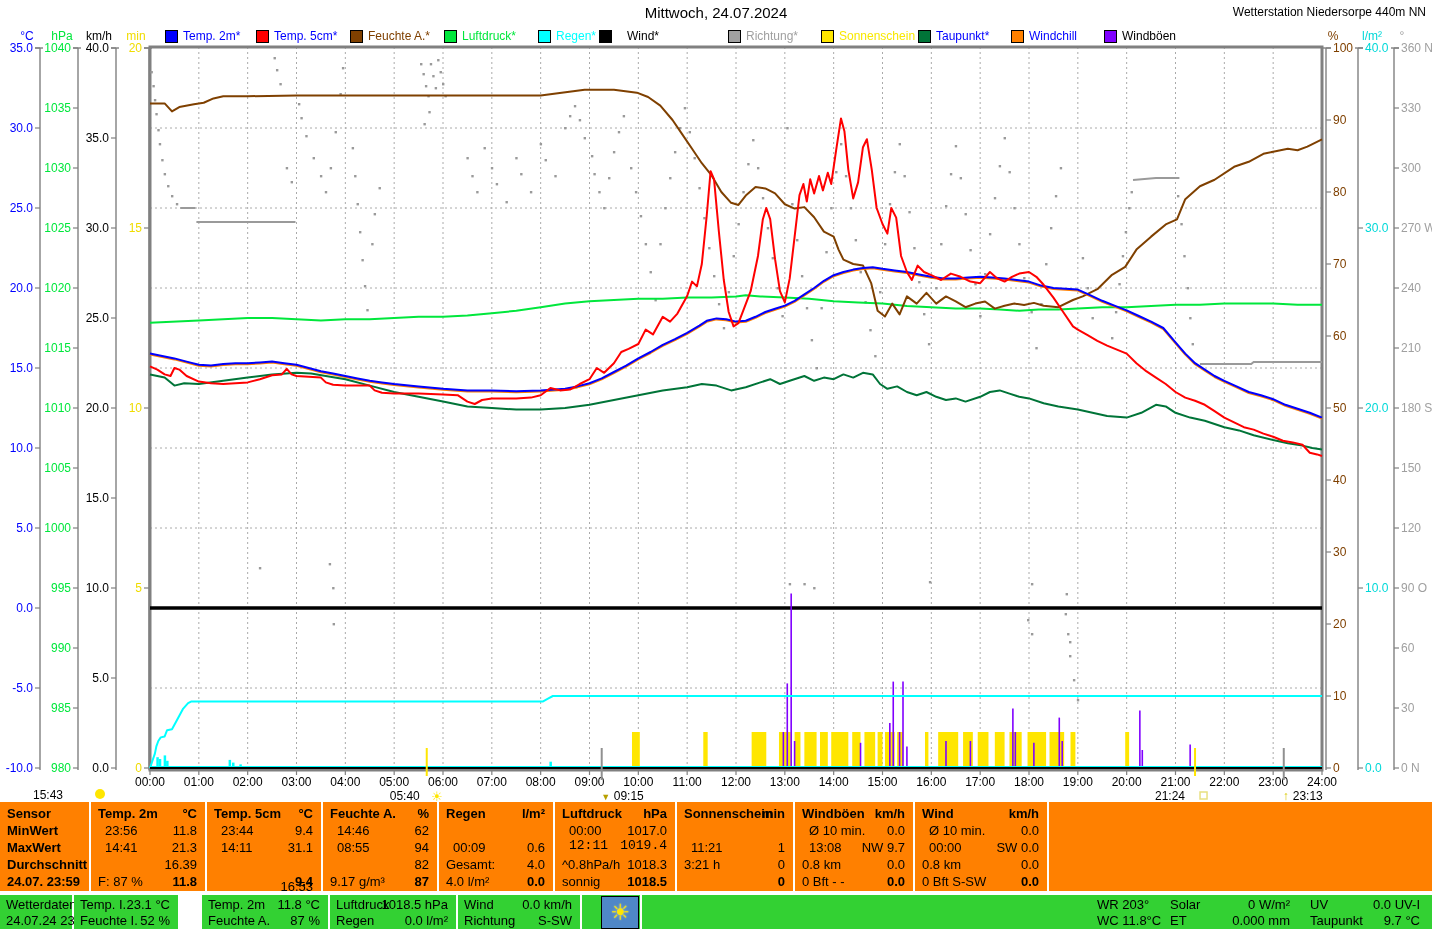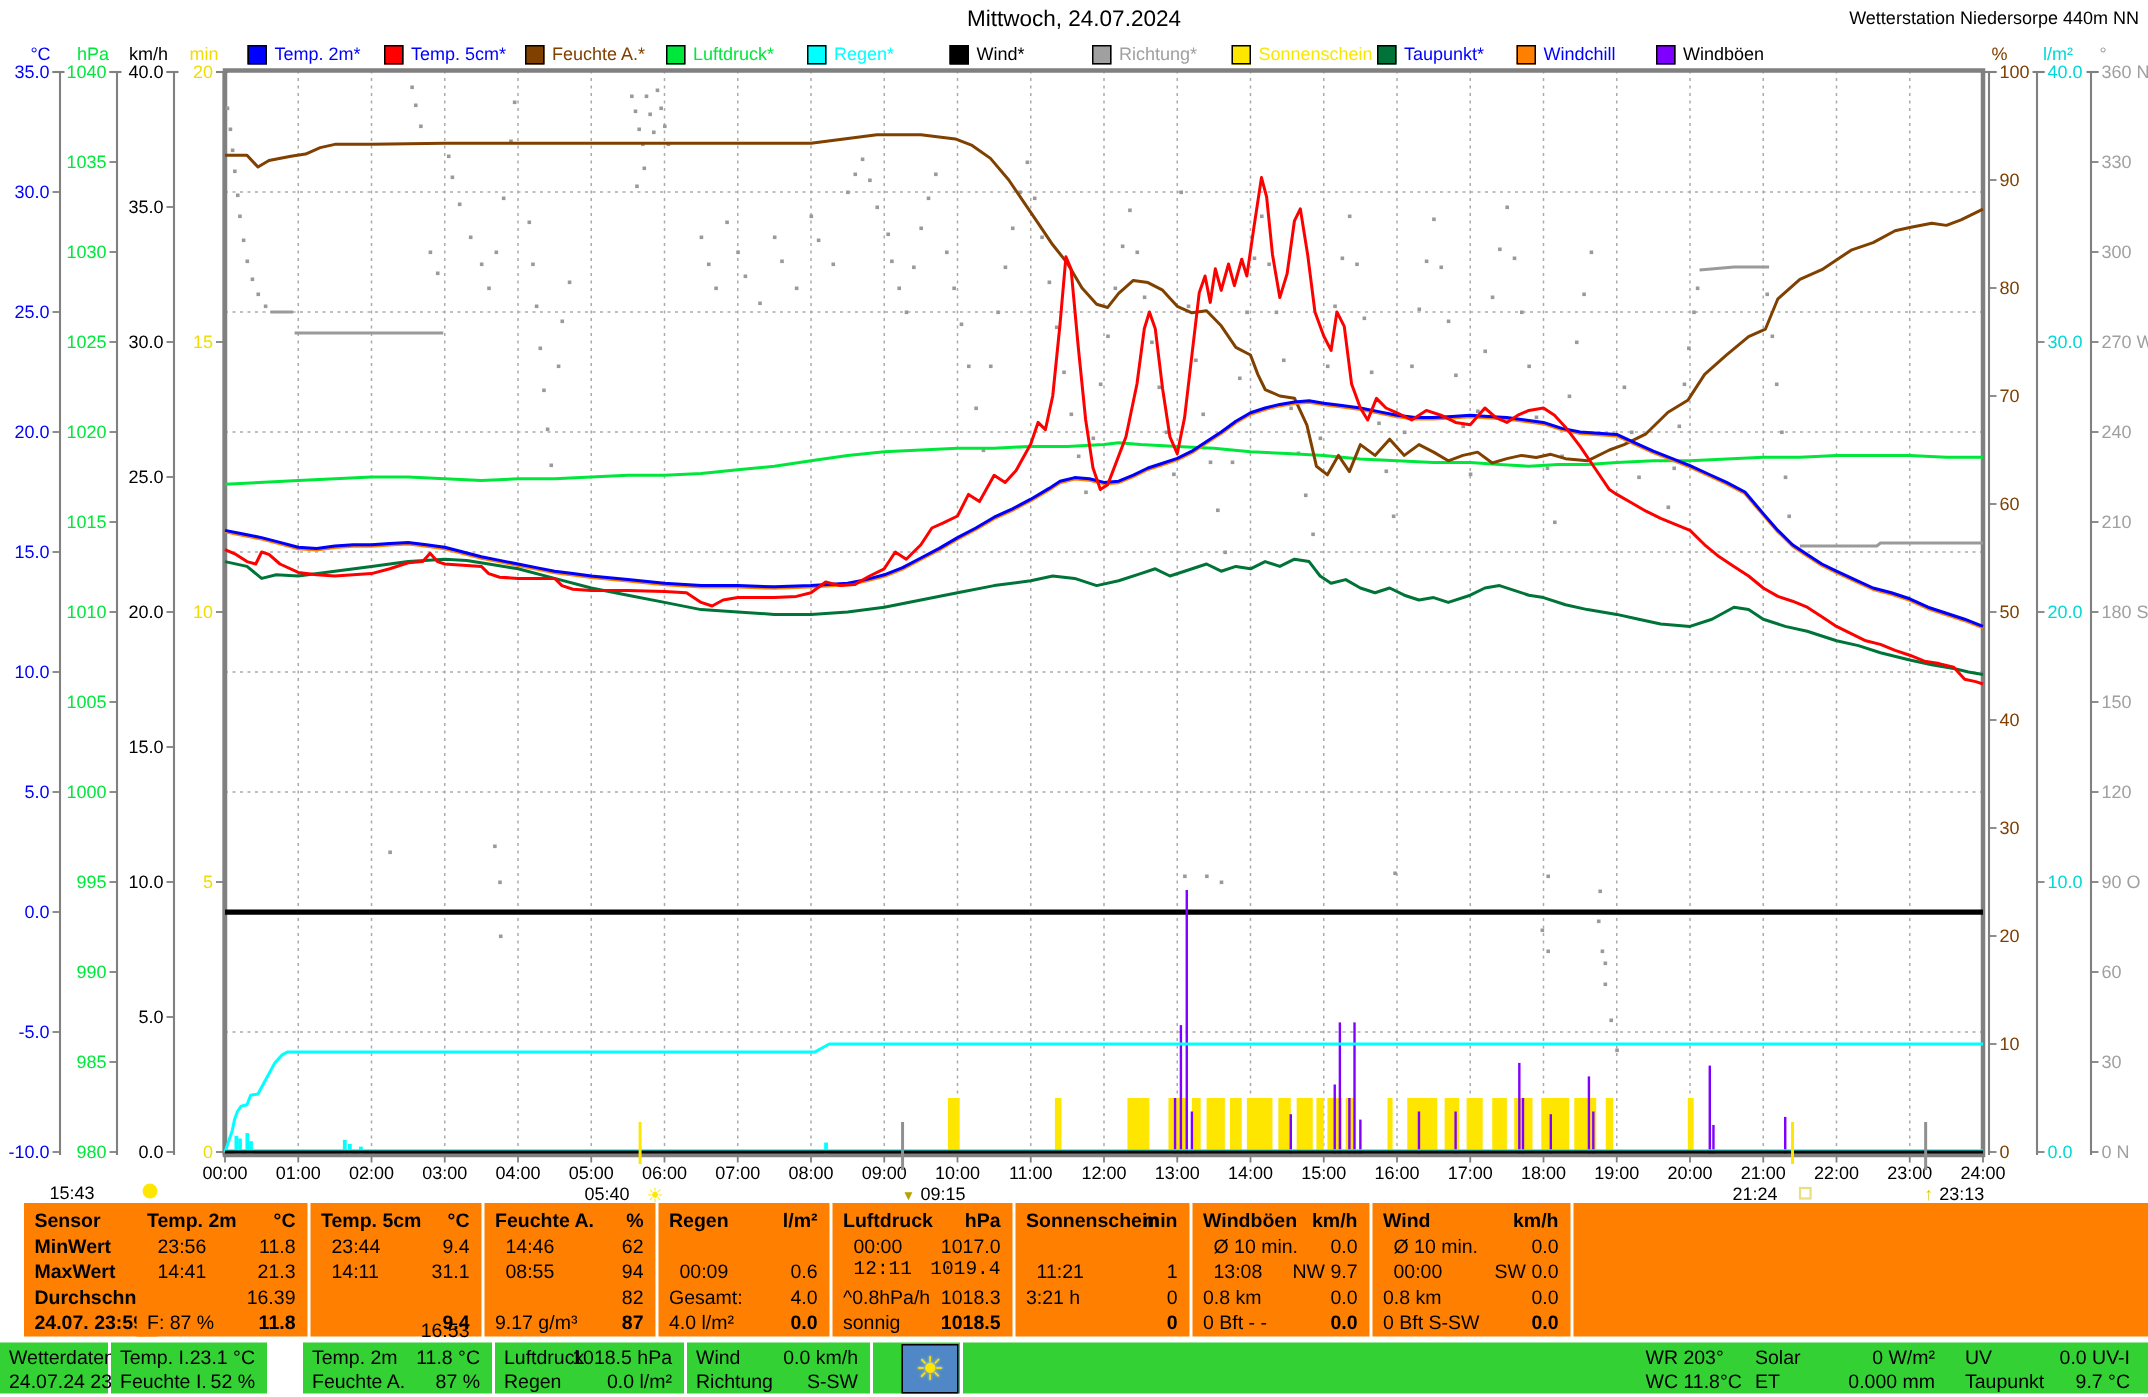--- a/index.html
+++ b/index.html
@@ -47,21 +47,21 @@
       <span style="color: rgb(127, 64, 0);">Feuchte A.*</span>
     </span>
     <span class="legend-item" style="left: 444px;">
       <span class="legend-box" style="background: rgb(0, 231, 60);"></span>
       <span style="color: rgb(0, 231, 60);">Luftdruck*</span>
     </span>
     <span class="legend-item" style="left: 538px;">
       <span class="legend-box" style="background: rgb(0, 255, 255);"></span>
       <span style="color: rgb(0, 255, 255);">Regen*</span>
     </span>
-    <span class="legend-item" style="left: 633px;">
+    <span class="legend-item" style="left: 599px; gap: 10px;">
       <span class="legend-box" style="background: rgb(0, 0, 0);"></span>
       <span style="color: rgb(0, 0, 0);">Wind*</span>
     </span>
     <span class="legend-item" style="left: 728px;">
       <span class="legend-box" style="background: rgb(160, 160, 160);"></span>
       <span style="color: rgb(160, 160, 160);">Richtung*</span>
     </span>
     <span class="legend-item" style="left: 821px;">
       <span class="legend-box" style="background: rgb(255, 230, 0);"></span>
       <span style="color: rgb(248, 232, 0);">Sonnenschein</span>
@@ -587,21 +587,21 @@
     <text x="436.7385" y="801" fill="#ffe600" font-size="13" text-anchor="middle" font-family="&quot;Liberation Sans&quot;,sans-serif" font-weight="normal">☀</text>
     <text x="605.7083333333333" y="800" fill="#b8a000" font-size="9" text-anchor="middle" font-family="&quot;Liberation Sans&quot;,sans-serif" font-weight="normal">▼</text>
     <text x="613.7083333333333" y="800" fill="#000" font-size="12" text-anchor="start" font-family="&quot;Liberation Sans&quot;,sans-serif" font-weight="normal">09:15</text>
     <text x="1185.0333333333333" y="800" fill="#000" font-size="12" text-anchor="end" font-family="&quot;Liberation Sans&quot;,sans-serif" font-weight="normal">21:24</text>
     <rect x="1200.0333333333333" y="792" width="7" height="7" fill="none" stroke="#e8e080" stroke-width="1.5"></rect>
     <text x="1285.7634999999998" y="800" fill="#d8c800" font-size="12" text-anchor="middle" font-family="&quot;Liberation Sans&quot;,sans-serif" font-weight="normal">↑</text>
     <text x="1292.7634999999998" y="800" fill="#000" font-size="12" text-anchor="start" font-family="&quot;Liberation Sans&quot;,sans-serif" font-weight="normal">23:13</text>
   </svg>
 
 <div class="abs" id="stat-table">
-    <div class="ocol" style="left: 16px; width: 89px;">
+    <div class="ocol" style="left: 0px; width: 89px;">
       <div class="orow" style="top: 4px;">
         <span class="lab b">Sensor</span>
       </div>
       <div class="orow" style="top: 21px;">
         <span class="lab b">MinWert</span>
       </div>
       <div class="orow" style="top: 38px;">
         <span class="lab b">MaxWert</span>
       </div>
       <div class="orow" style="top: 55px;">

